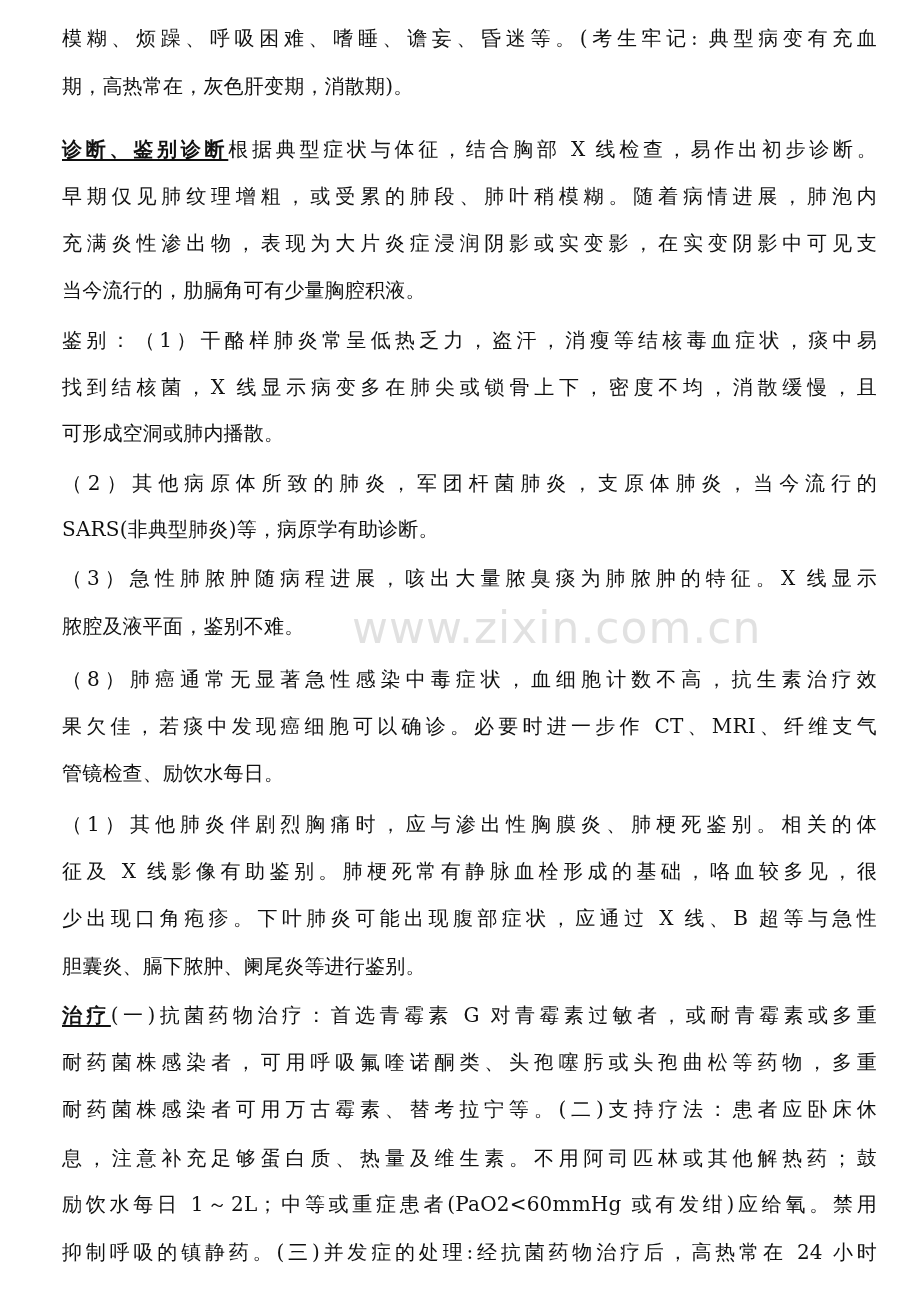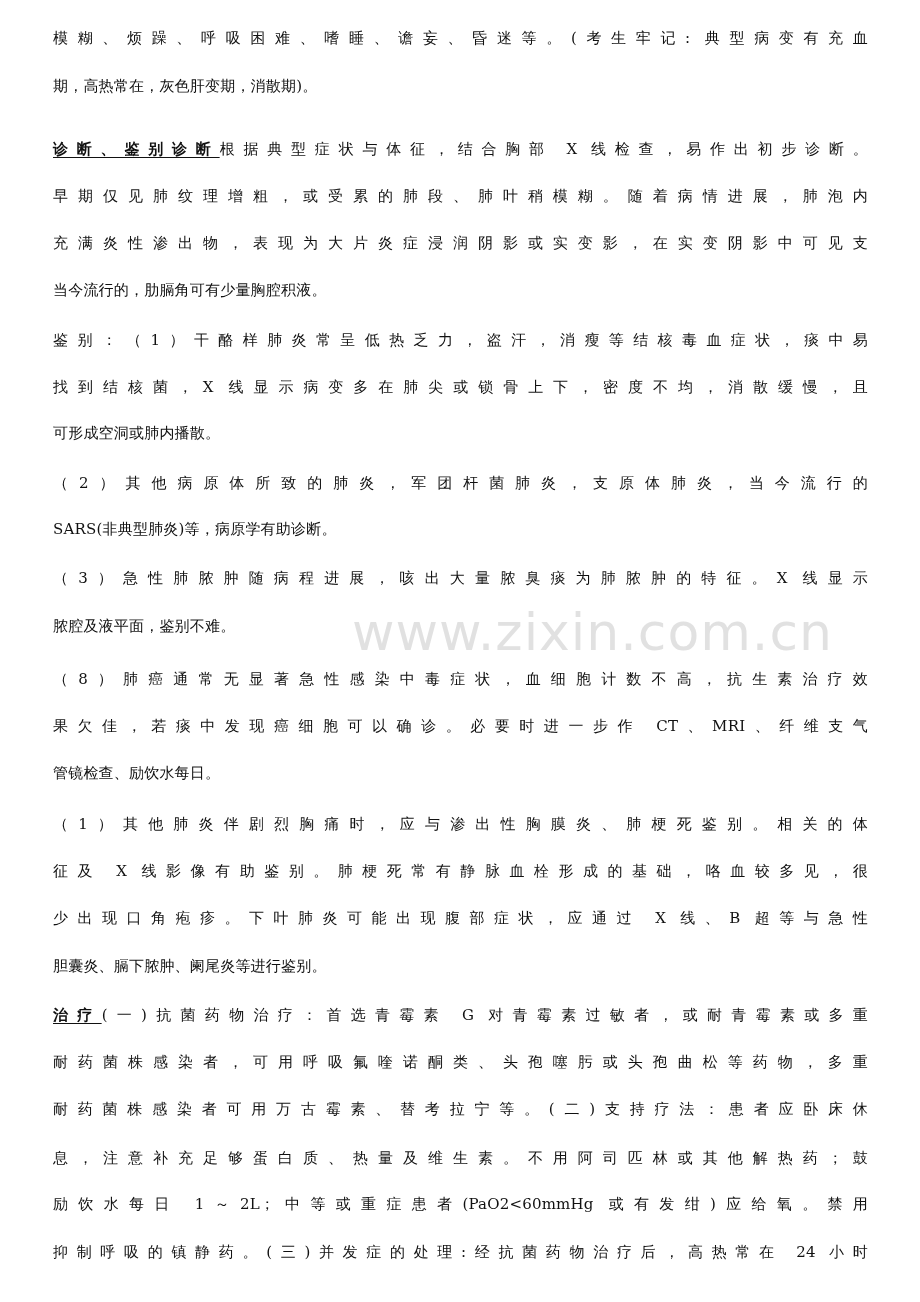--- a/index.html
+++ b/index.html
@@ -1,25 +1,25 @@
 <!DOCTYPE html>
 <html><head>
 <meta charset="utf-8">
 <style>
   html, body { margin: 0; padding: 0; background: #ffffff; }
   body { width: 920px; height: 1302px; position: relative; overflow: hidden;
          font-family: "DejaVu Serif", "Liberation Serif", serif; color: #111; }
   .page { position: absolute; left: 0; top: 0; width: 920px; height: 1302px; }
-  .line { position: absolute; left: 53px; width: 815px; height: 36px;
-          font-size: 15px; line-height: 36px; white-space: nowrap;
+  .line { position: absolute; left: 62px; width: 815px; height: 36px;
+          font-size: 20px; line-height: 36px; white-space: nowrap;
           letter-spacing: 0.2px; text-align: justify; text-align-last: justify; }
   .line.last { text-align-last: left; }
   .heading { font-weight: bold; text-decoration: underline; text-underline-offset: 3px; }
   .watermark { position: absolute; left: 352px; top: 602px; font-family: "DejaVu Sans", "Liberation Sans", sans-serif;
-               font-size: 52px; color: rgba(170,170,170,0.35); letter-spacing: 1px; white-space: nowrap; }
+               font-size: 44px; color: rgba(170,170,170,0.35); letter-spacing: 1px; white-space: nowrap; }
 </style>
 </head>
 <body>
 
 <div class="page">
   <div class="watermark">www.zixin.com.cn</div>
 
   <div class="line" style="top:20px"><span>模糊、烦躁、呼吸困难、嗜睡、谵妄、昏迷等。(考生牢记: 典型病变有充血</span></div>
   <div class="line last" style="top:68px"><span>期，高热常在，灰色肝变期，消散期)。</span></div>
   <div class="line" style="top:131px"><span class="heading">诊断、鉴别诊断</span><span>根据典型症状与体征，结合胸部 X 线检查，易作出初步诊断。</span></div>

